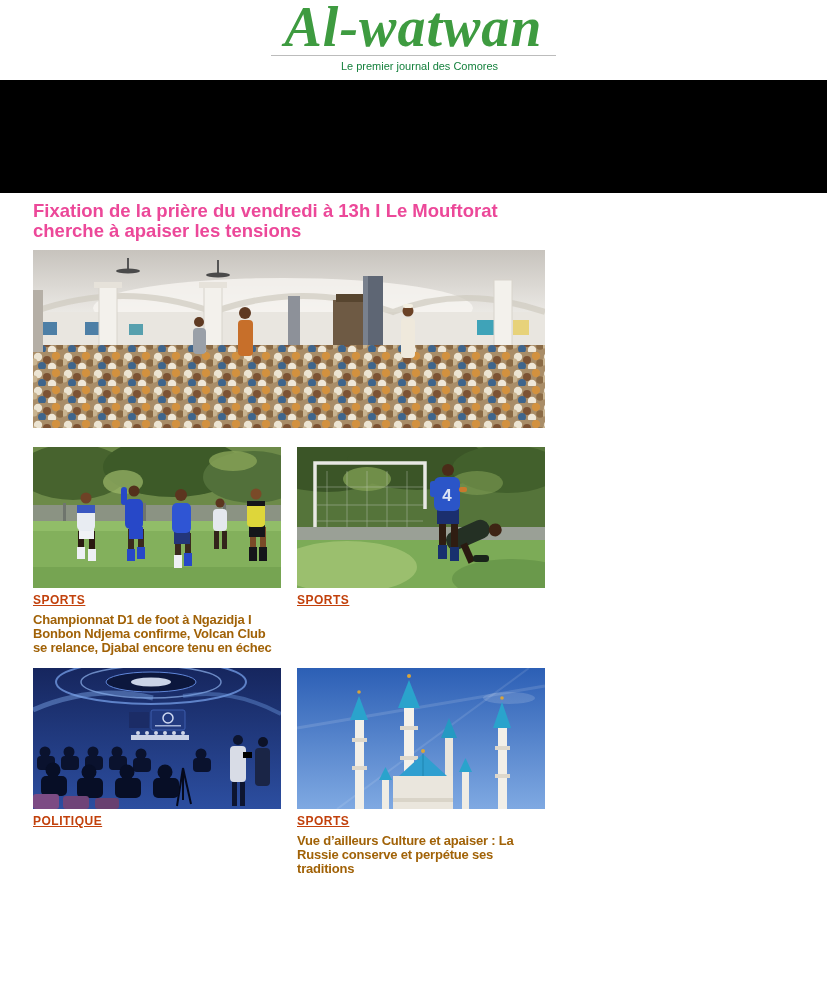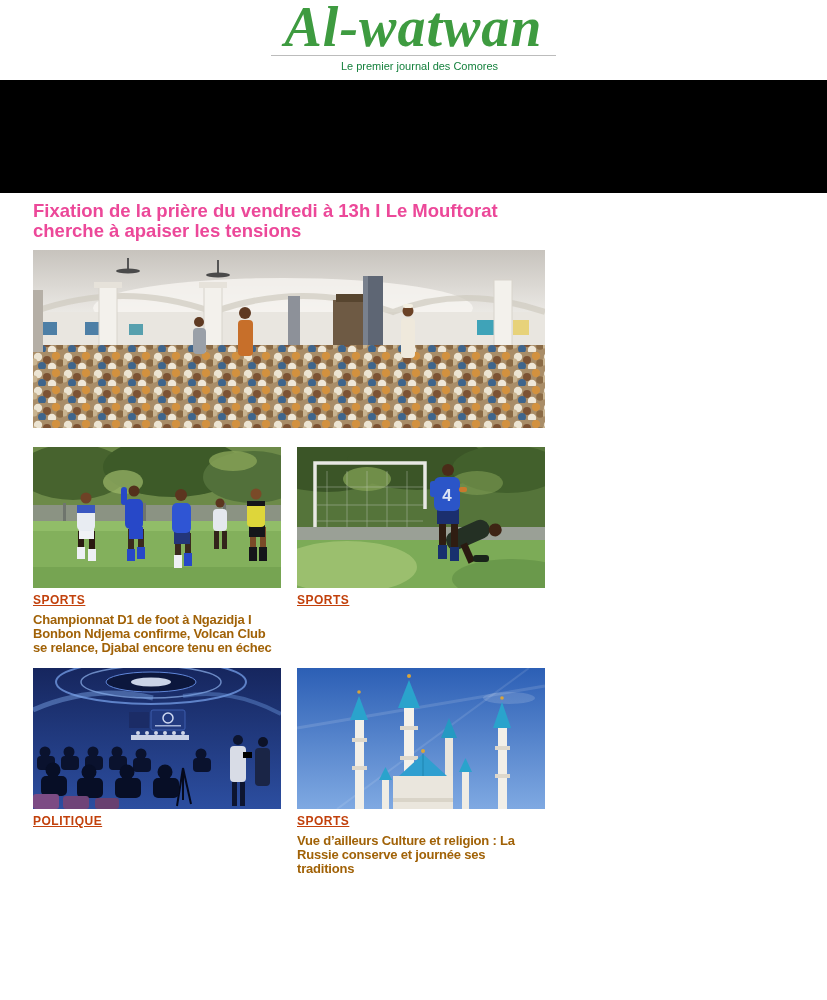--- a/index.html
+++ b/index.html
@@ -347,19 +347,19 @@
               <polygon points="162,104 175,104 168.5,90" fill="#2aa3cc"></polygon>
             </g>
             <g>
               <rect x="85" y="112" width="7" height="29" fill="#efece4"></rect>
               <polygon points="82,112 95,112 88.5,99" fill="#2aa3cc"></polygon>
             </g>
             <rect x="96" y="130" width="60" height="4" fill="#d9d4c8"></rect>
           </svg>
         </figure>
         <a class="cat" href="#">SPORTS</a>
-        <h2 class="card-title">Vue d’ailleurs Culture et religion : La Russie conserve et journée ses traditions</h2>
+        <h2 class="card-title">Vue d’ailleurs Culture et apaiser : La Russie conserve et perpétue ses traditions</h2>
       </article>
 
     </section>
 
   </main>
 </div>
 
 </body></html>

